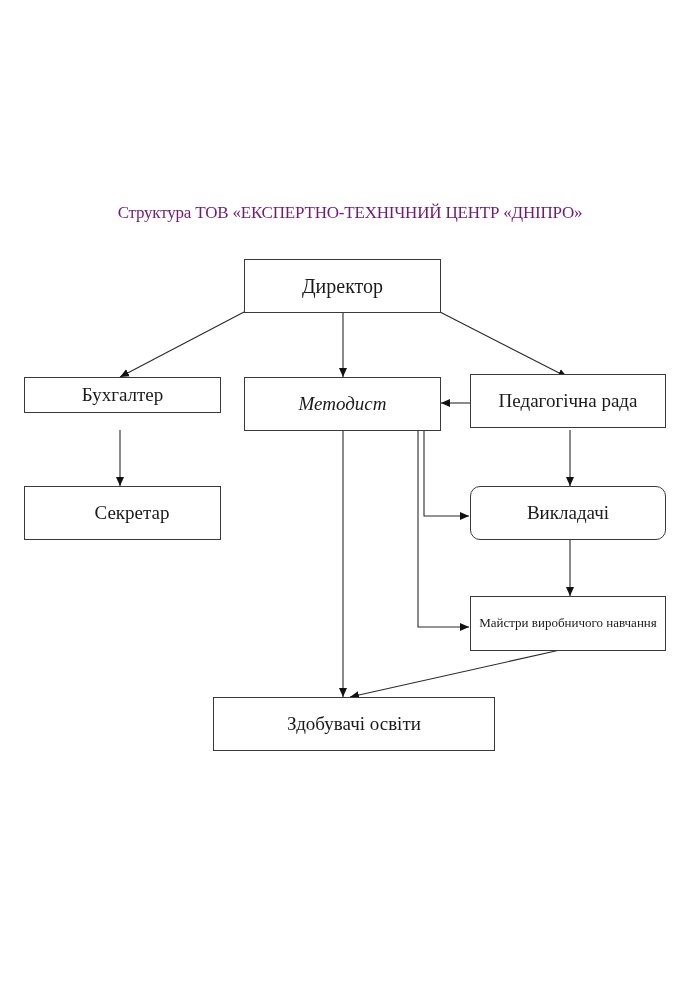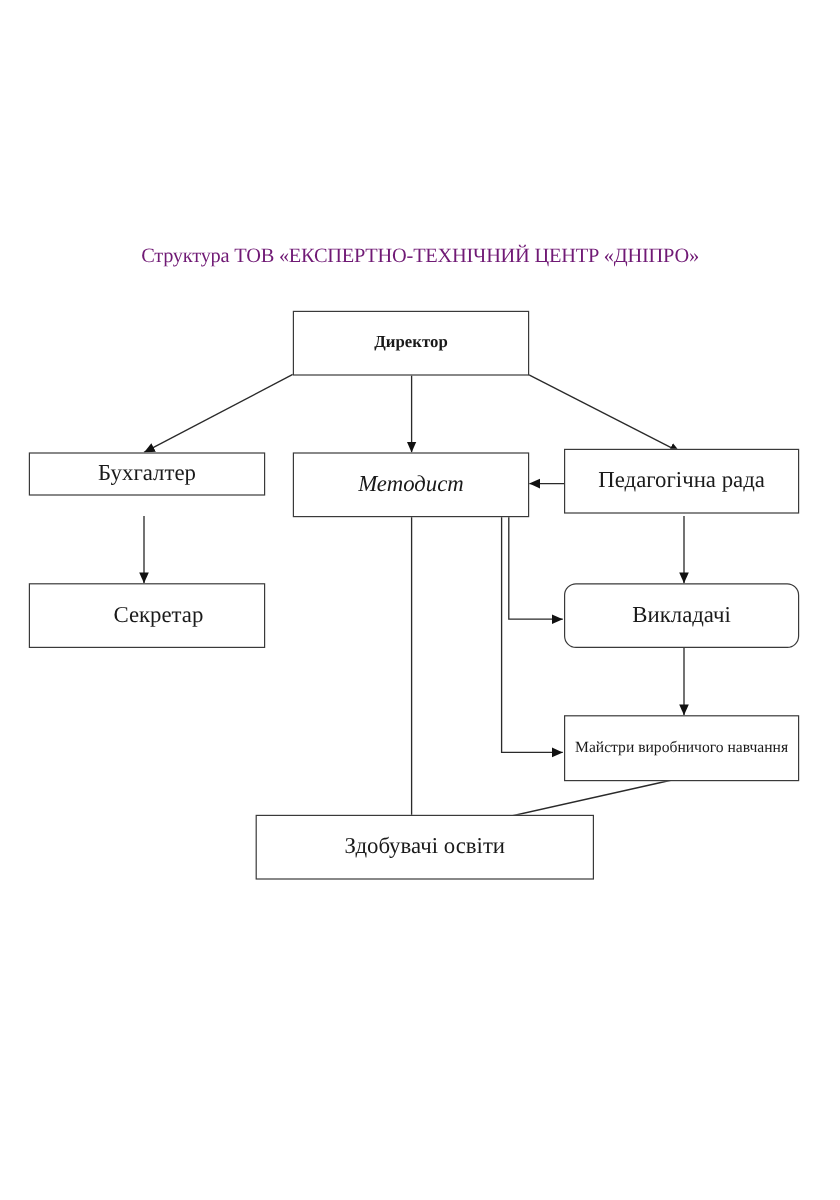--- a/index.html
+++ b/index.html
@@ -3,21 +3,21 @@
   <meta charset="utf-8">
   <style>
     html, body { margin: 0; padding: 0; background: #ffffff; }
     body { width: 700px; height: 1000px; position: relative; overflow: hidden;
            font-family: "Liberation Serif", "DejaVu Serif", serif; color: #111; }
     .title { position: absolute; left: 0; width: 700px; top: 203px; text-align: center;
              font-size: 17px; color: #701a75; letter-spacing: -0.2px; }
     .box { position: absolute; box-sizing: border-box; border: 1px solid #3a3a3a; background: #fff;
            display: flex; align-items: center; justify-content: center; text-align: center;
            font-size: 19px; color: #1a1a1a; line-height: 1.25; }
-    .box.bold { font-weight: bold; font-size: 14px; }
+    .box.bold { font-weight: normal; font-size: 20px; }
     .box.small { font-size: 13px; line-height: 1.45; padding: 14px 6px; }
     svg.links { position: absolute; left: 0; top: 0; }
     svg.links line, svg.links polyline { stroke: #2a2a2a; stroke-width: 1.1; fill: none; }
   </style>
 </head>
 <body>
 
 <div class="title">Структура ТОВ «ЕКСПЕРТНО-ТЕХНІЧНИЙ ЦЕНТР «ДНІПРО»</div>
 
 <svg class="links" width="700" height="1000">
@@ -39,13 +39,13 @@
   <line x1="560" y1="650" x2="350" y2="697" marker-end="url(#arr)"></line>
 </svg>
 
 <div class="box bold" style="left:244px; top:259px; width:197px; height:54px;">Директор</div>
 <div class="box" style="left:24px; top:377px; width:197px; height:36px;">Бухгалтер</div>
 <div class="box" style="left:244px; top:377px; width:197px; height:54px;font-style:italic;">Методист</div>
 <div class="box" style="left:470px; top:374px; width:196px; height:54px;">Педагогічна рада</div>
 <div class="box" style="left:24px; top:486px; width:197px; height:54px;padding-left:19px;">Секретар</div>
 <div class="box" style="left:470px; top:486px; width:196px; height:54px;border-radius:10px;">Викладачі</div>
 <div class="box small" style="left:470px; top:596px; width:196px; height:55px;">Майстри виробничого навчання</div>
-<div class="box" style="left:213px; top:679px; width:282px; height:54px;">Здобувачі освіти</div>
+<div class="box" style="left:213px; top:697px; width:282px; height:54px;">Здобувачі освіти</div>
 
 </body></html>

